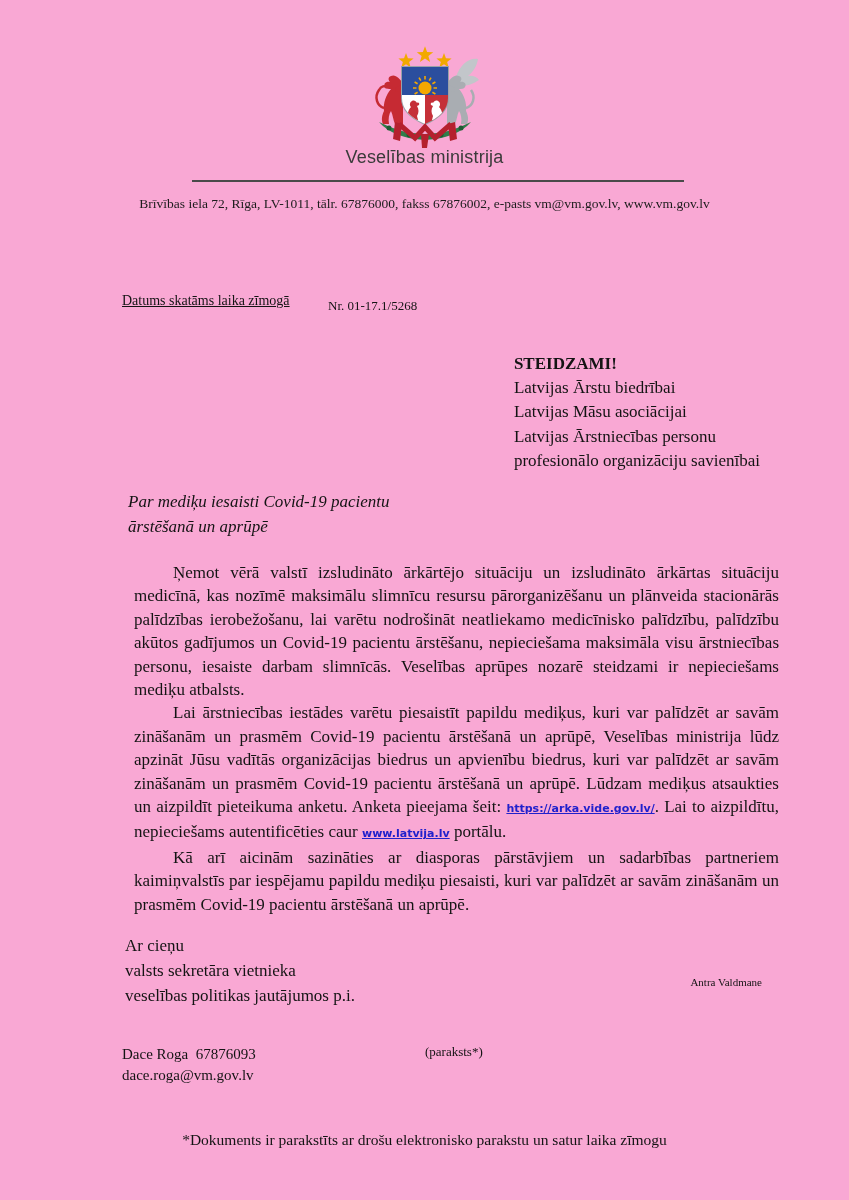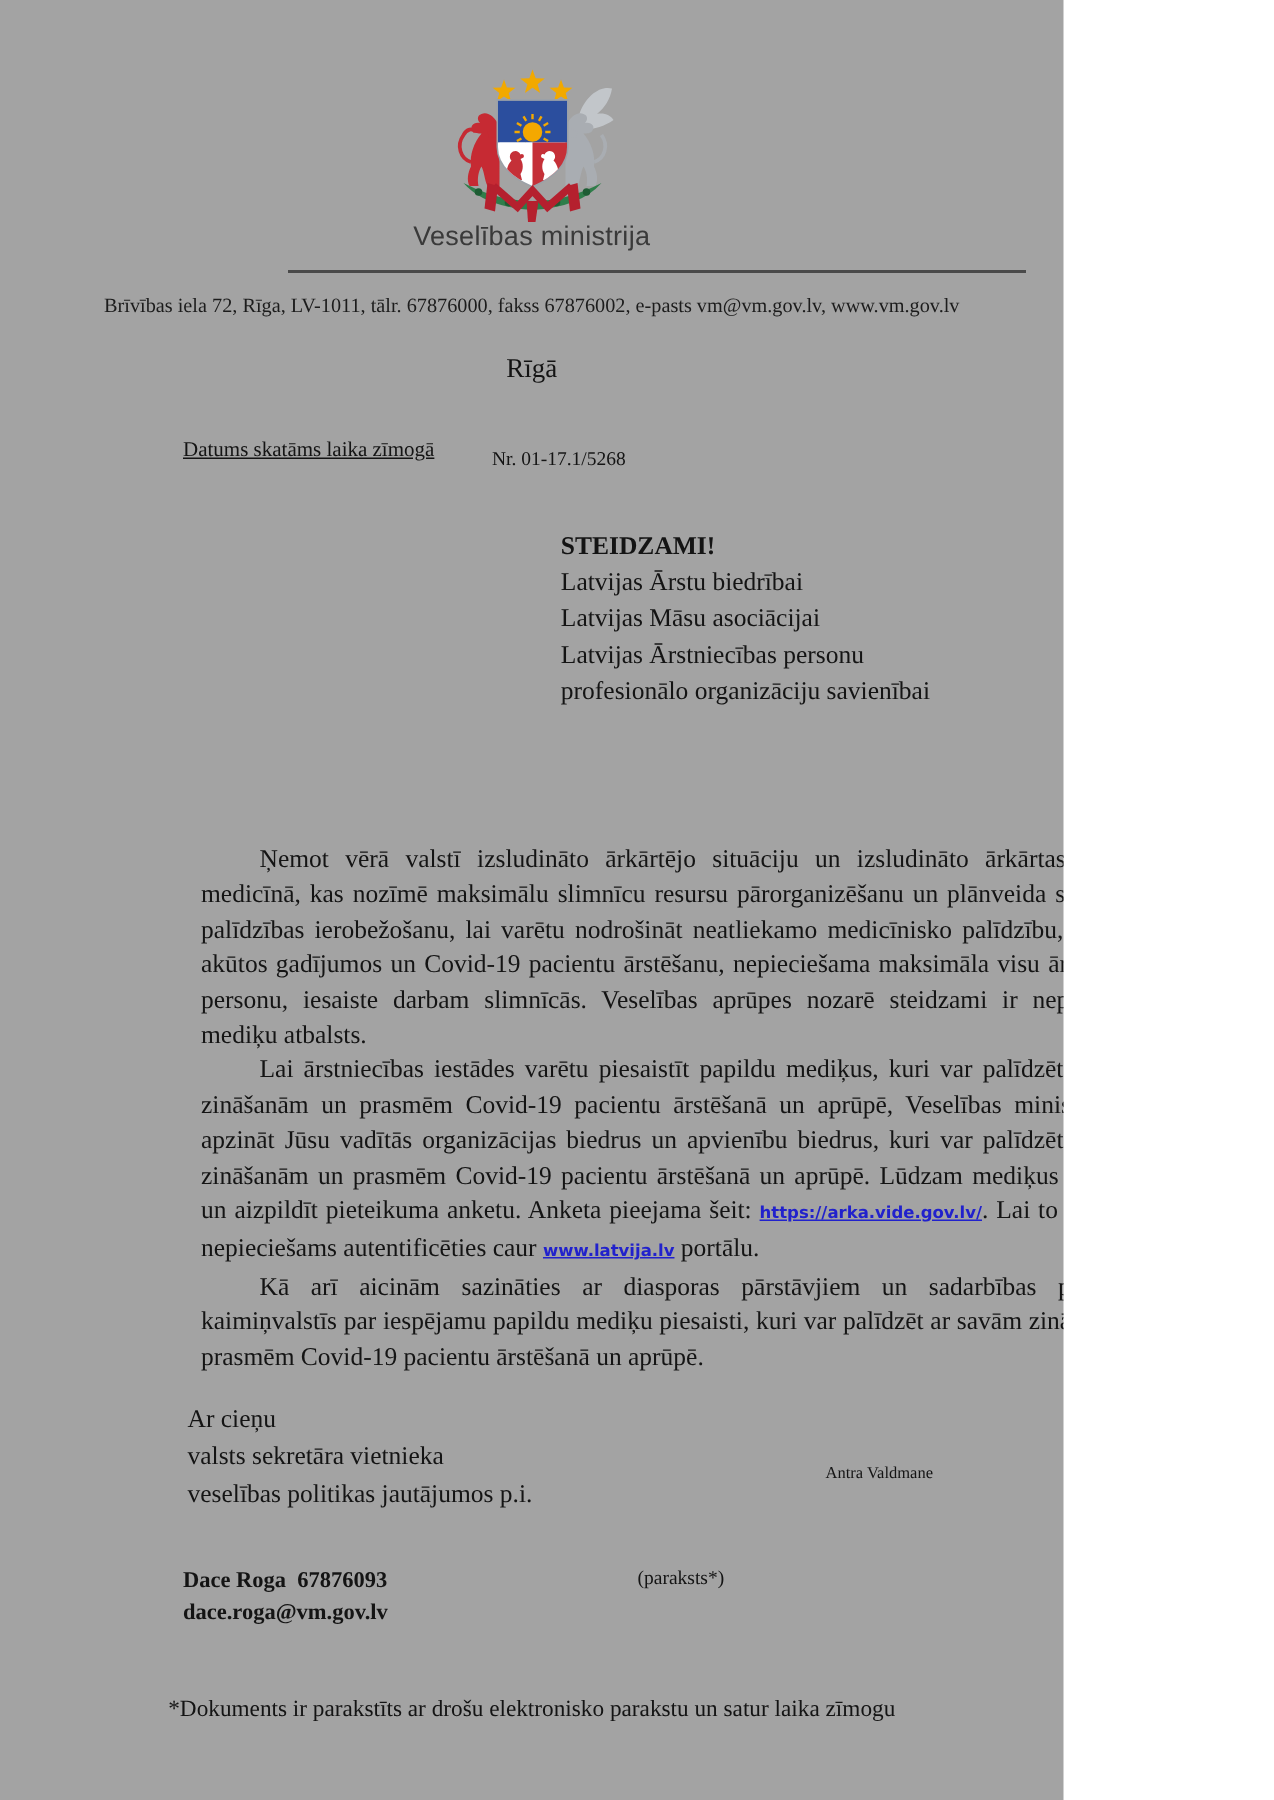--- a/index.html
+++ b/index.html
@@ -1,19 +1,19 @@
 <!DOCTYPE html>
 <html lang="lv"><head>
 <meta charset="utf-8">
 <style>
   html,body{margin:0;padding:0;background:#ffffff;}
   #page{
     position:relative;
-    width:709px;height:1200px;
-    background:#a3a3a3;
+    width:849px;height:1200px;
+    background:#f9a8d4;
     font-family:"Liberation Serif", serif;
     color:#141414;
     overflow:hidden;
   }
   .abs{position:absolute;}
   .centered{left:0;width:100%;text-align:center;}
 
   .emblem-wrap{top:44px;left:0;width:100%;display:flex;justify-content:center;}
   .ministry-name{
     top:147px;
@@ -38,21 +38,21 @@
     font-family:"DejaVu Sans", sans-serif;
     font-size:11px;font-weight:700;
     color:#2121cc;text-decoration:underline;cursor:pointer;
   }
 
   .sig-left{top:933px;left:125px;font-size:17px;line-height:25px;}
   .sig-paraksts{top:1044px;left:425px;font-size:13px;}
   .sig-name{top:976px;right:87px;font-size:11px;}
 
   .contact-block{top:1044px;left:122px;font-size:15px;line-height:21px;}
-  .contact-block div{white-space:pre-wrap;font-weight:bold;}
+  .contact-block div{white-space:pre-wrap;}
 
   .footer-note{top:1131px;font-size:15.5px;}
 </style>
 </head>
 <body>
 
 <div id="page">
 
   <div class="abs emblem-wrap">
     <svg width="132" height="106" viewBox="0 0 132 106" aria-hidden="true">
@@ -128,33 +128,36 @@
       </g>
     </svg>
   </div>
 
   <div class="abs centered ministry-name">Veselības ministrija</div>
 
   <div class="abs header-rule"></div>
 
   <div class="abs centered address-line">Brīvības iela 72, Rīga, LV-1011, tālr. 67876000, fakss 67876002, e-pasts vm@vm.gov.lv, www.vm.gov.lv</div>
 
-  <div class="abs centered city-label">Rīgā</div>
 
   <div class="abs date-note">Datums skatāms laika zīmogā</div>
   <div class="abs doc-number">Nr. 01-17.1/5268</div>
 
   <div class="abs recipients">
     <div class="urgent">STEIDZAMI!</div>
     <div>Latvijas Ārstu biedrībai</div>
     <div>Latvijas Māsu asociācijai</div>
     <div>Latvijas Ārstniecības personu</div>
     <div>profesionālo organizāciju savienībai</div>
   </div>
 
+  <div class="abs subject">
+    <div>Par mediķu iesaisti Covid-19 pacientu</div>
+    <div>ārstēšanā un aprūpē</div>
+  </div>
 
   <div class="abs body-text">
     <p>Ņemot vērā valstī izsludināto ārkārtējo situāciju un izsludināto ārkārtas situāciju medicīnā, kas nozīmē maksimālu slimnīcu resursu pārorganizēšanu un plānveida stacionārās palīdzības ierobežošanu, lai varētu nodrošināt neatliekamo medicīnisko palīdzību, palīdzību akūtos gadījumos un Covid-19 pacientu ārstēšanu, nepieciešama maksimāla visu ārstniecības personu, iesaiste darbam slimnīcās. Veselības aprūpes nozarē steidzami ir nepieciešams mediķu atbalsts.</p>
     <p><span>Lai ārstniecības iestādes varētu piesaistīt papildu mediķus, kuri var palīdzēt ar savām zināšanām un prasmēm Covid-19 pacientu ārstēšanā un aprūpē, Veselības ministrija lūdz apzināt Jūsu vadītās organizācijas biedrus un apvienību biedrus, kuri var palīdzēt ar savām zināšanām un prasmēm Covid-19 pacientu ārstēšanā un aprūpē. Lūdzam mediķus atsaukties  un aizpildīt pieteikuma anketu. Anketa pieejama šeit: </span><a class="doc-link">https://arka.vide.gov.lv/</a><span>. Lai to aizpildītu, nepieciešams autentificēties caur </span><a class="doc-link">www.latvija.lv</a><span> portālu.</span></p>
     <p>Kā arī aicinām sazināties ar diasporas pārstāvjiem un sadarbības partneriem kaimiņvalstīs par iespējamu papildu mediķu piesaisti, kuri var palīdzēt ar savām zināšanām un prasmēm Covid-19 pacientu ārstēšanā un aprūpē.</p>
   </div>
 
   <div class="abs sig-left">
     <div>Ar cieņu</div>
     <div>valsts sekretāra vietnieka</div>

